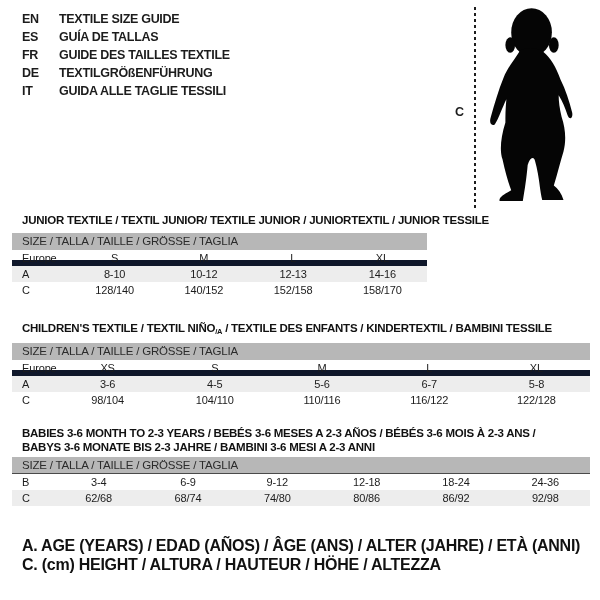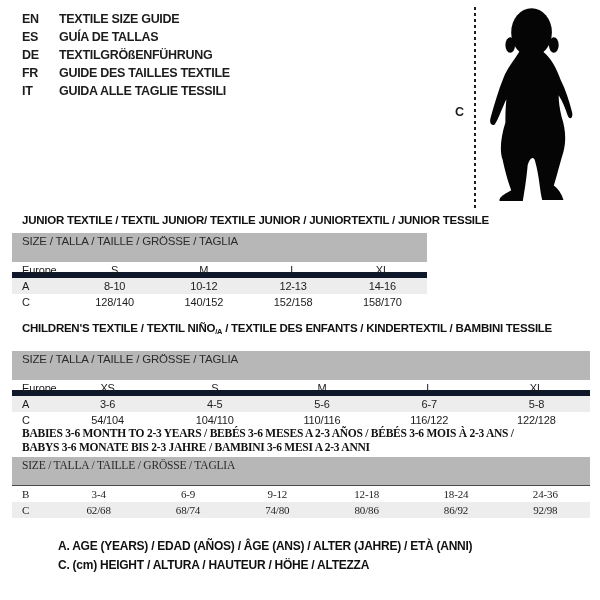--- a/index.html
+++ b/index.html
@@ -15,60 +15,60 @@
   .lang-code { display:inline-block; width:37px; }
 
   
   .dash-line { position:absolute; left:474px; top:7px; width:2px; height:201px;
     background:repeating-linear-gradient(to bottom,#1d1d1d 0 3px,transparent 3px 6px); }
   .c-label { position:absolute; left:455px; top:105px; font-size:12.5px; font-weight:700; }
   .silhouette { position:absolute; left:487px; top:4px; }
 
   
   .section { position:absolute; left:12px; width:578px; }
-  .sec1 { top:213px; } .sec2 { top:321px; } .sec3 { top:426px;font-family:Liberation Serif, serif; }
+  .sec1 { top:213px; } .sec2 { top:321px; } .sec3 { top:426px; }
   .tbl-title { font-size:11.5px; font-weight:700; letter-spacing:-0.25px; line-height:14px; margin-left:10px; white-space:nowrap; color:#111; }
   .sub { font-size:7.5px; vertical-align:-2px; }
   .sec1 .tbl-title { margin-bottom:6px; }
-  .sec2 .tbl-title { margin-bottom:12px; }
+  .sec2 .tbl-title { margin-bottom:4px; }
   .sec3 .tbl-title { margin-bottom:0; }
   .sec3 .title-gap { height:3px; }
 
   .tbl { width:578px; }
   .tbl.w1 { width:415px; }
-  .bar { height:29px; line-height:17px; background:#b7b7b7; color:#2b2b2b;
+  .bar { height:17px; line-height:17px; background:#b7b7b7; color:#2b2b2b;
     font-size:11.5px; letter-spacing:-0.2px; padding-left:10px; white-space:nowrap; }
   .row { display:flex; height:16px; line-height:16px; font-size:11px; letter-spacing:-0.15px; }
   .row.shaded { background:#ededed; }
   .row.rule { border-bottom:6px solid #0f172a; }
   .lbl { flex:0 0 auto; padding-left:10px; white-space:nowrap; overflow:visible; }
   .w1 .lbl { width:58px; } .w23 .lbl { width:42px; }
   .cell { flex:1 1 0; text-align:center; white-space:nowrap; }
 
   
   .notes { position:absolute; left:22px; top:537px; }
-  .note-line { height:18.6px; line-height:18.6px; font-size:12px; font-weight:700; letter-spacing:-0.25px; white-space:nowrap; color:#111;margin-left:36px; }
+  .note-line { height:18.6px; line-height:18.6px; font-size:16px; font-weight:700; letter-spacing:-0.25px; white-space:nowrap; color:#111; }
 </style>
 </head>
 <body>
 
 <div class="canvas">
 
   <div class="lang-block">
     <div class="lang-row">
       <span class="lang-code">EN</span><span>TEXTILE SIZE GUIDE</span>
     </div>
     <div class="lang-row">
       <span class="lang-code">ES</span><span>GUÍA DE TALLAS</span>
     </div>
     <div class="lang-row">
-      <span class="lang-code">DE</span><span>TEXTILGRÖßENFÜHRUNG</span>
+      <span class="lang-code">FR</span><span>GUIDE DES TAILLES TEXTILE</span>
     </div>
     <div class="lang-row">
-      <span class="lang-code">FR</span><span>GUIDE DES TAILLES TEXTILE</span>
+      <span class="lang-code">DE</span><span>TEXTILGRÖßENFÜHRUNG</span>
     </div>
     <div class="lang-row">
       <span class="lang-code">IT</span><span>GUIDA ALLE TAGLIE TESSILI</span>
     </div>
   </div>
 
   <div class="dash-line"></div>
   <div class="c-label">C</div>
   <svg class="silhouette" width="92" height="203" viewBox="0 0 95 205">
     <g fill="#050505">
@@ -145,21 +145,21 @@
       <div class="row shaded">
         <span class="lbl">A</span>
         <span class="cell">3-6</span>
         <span class="cell">4-5</span>
         <span class="cell">5-6</span>
         <span class="cell">6-7</span>
         <span class="cell">5-8</span>
       </div>
       <div class="row">
         <span class="lbl">C</span>
-        <span class="cell">54/104</span>
+        <span class="cell">98/104</span>
         <span class="cell">104/110</span>
         <span class="cell">110/116</span>
         <span class="cell">116/122</span>
         <span class="cell">122/128</span>
       </div>
     </div>
   </div>
 
   <div class="section sec3">
     <div class="tbl-title">BABIES 3-6 MONTH TO 2-3 YEARS / BEBÉS 3-6 MESES A 2-3 AÑOS / BÉBÉS 3-6 MOIS À 2-3 ANS /</div>

